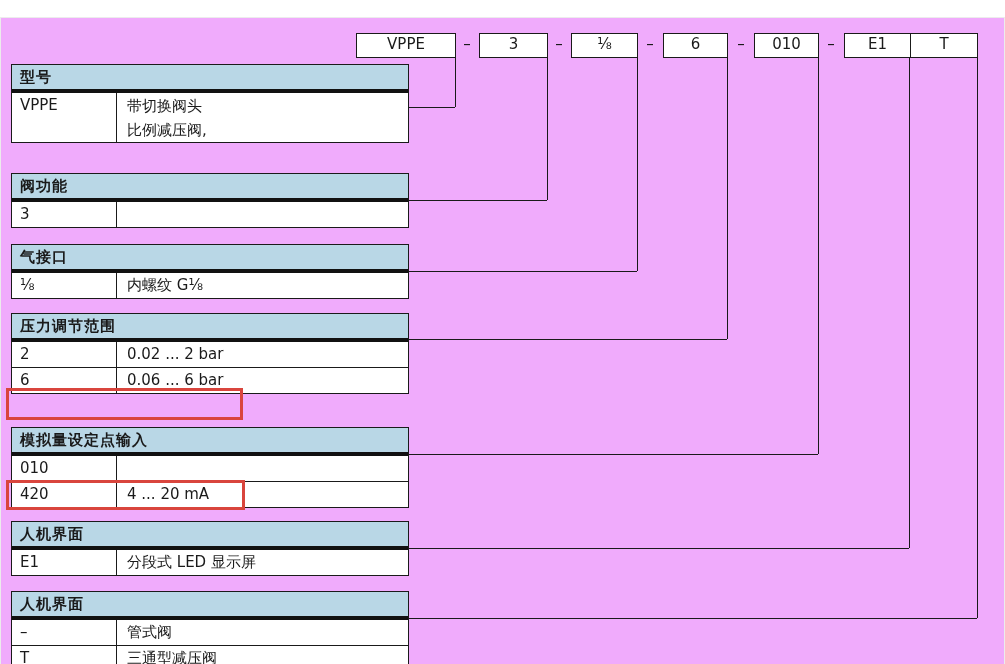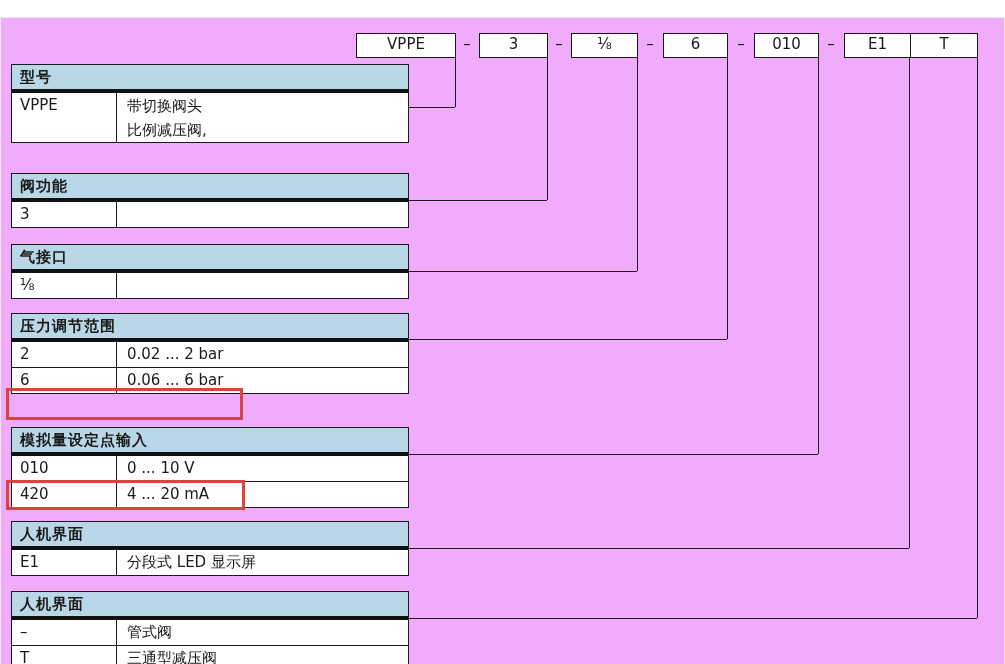--- a/index.html
+++ b/index.html
@@ -95,40 +95,40 @@
     <div class="tbl-header">阀功能</div>
     <div class="trow">
       <div class="cell c1">3</div>
     </div>
   </div>
 
   <div class="tbl" style="top:226px;">
     <div class="tbl-header">气接口</div>
     <div class="trow">
       <div class="cell c1">⅛</div>
+      <div class="cell c2">内螺纹 G⅛</div>
     </div>
   </div>
 
   <div class="tbl" style="top:295px;">
     <div class="tbl-header">压力调节范围</div>
     <div class="trow">
       <div class="cell c1">2</div>
       <div class="cell c2">0.02 ... 2 bar</div>
     </div>
     <div class="trow">
       <div class="cell c1">6</div>
       <div class="cell c2">0.06 ... 6 bar</div>
     </div>
   </div>
 
   <div class="tbl" style="top:409px;">
     <div class="tbl-header">模拟量设定点输入</div>
     <div class="trow">
       <div class="cell c1">010</div>
-      <div class="cell c2">0 ... 10 V</div>
     </div>
     <div class="trow">
       <div class="cell c1">420</div>
       <div class="cell c2">4 ... 20 mA</div>
     </div>
   </div>
 
   <div class="tbl" style="top:503px;">
     <div class="tbl-header">人机界面</div>
     <div class="trow">

